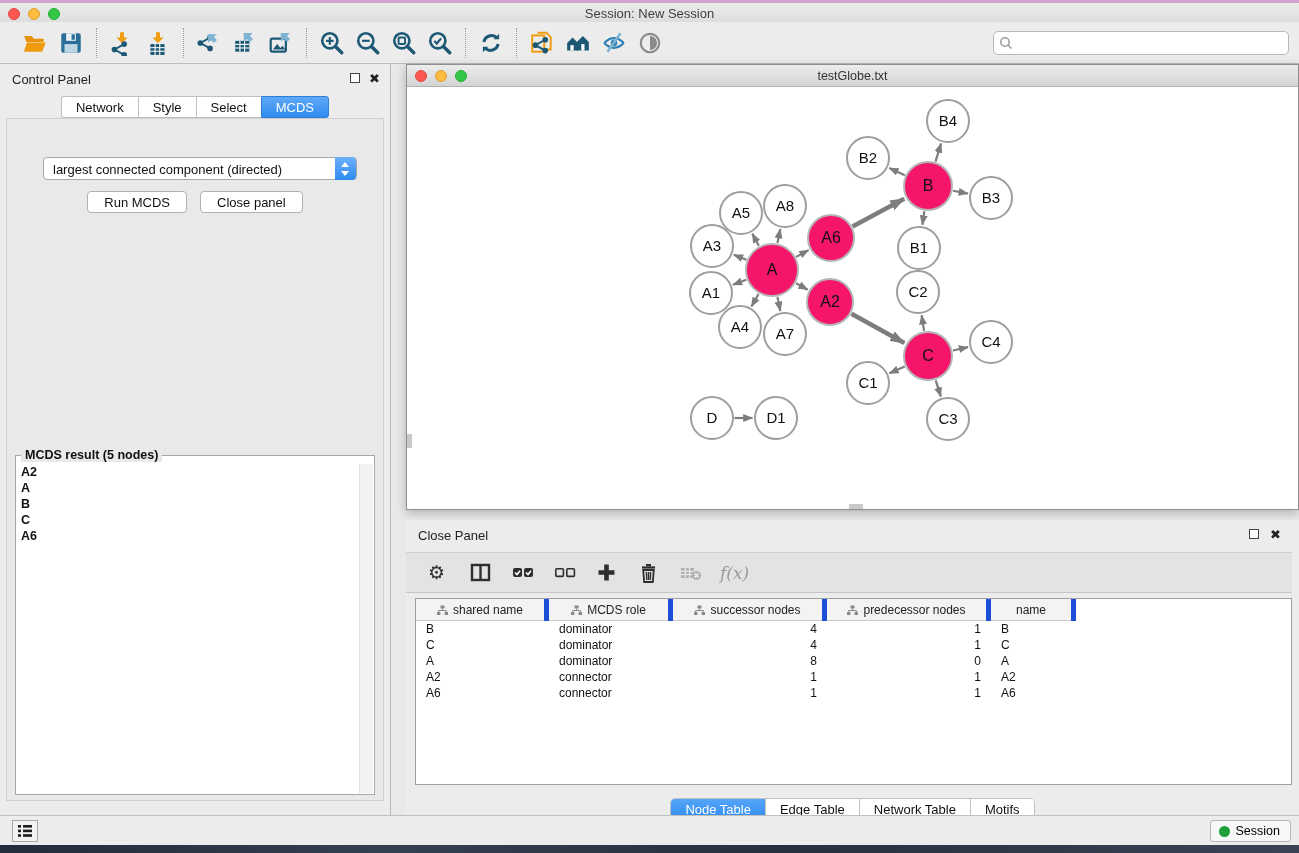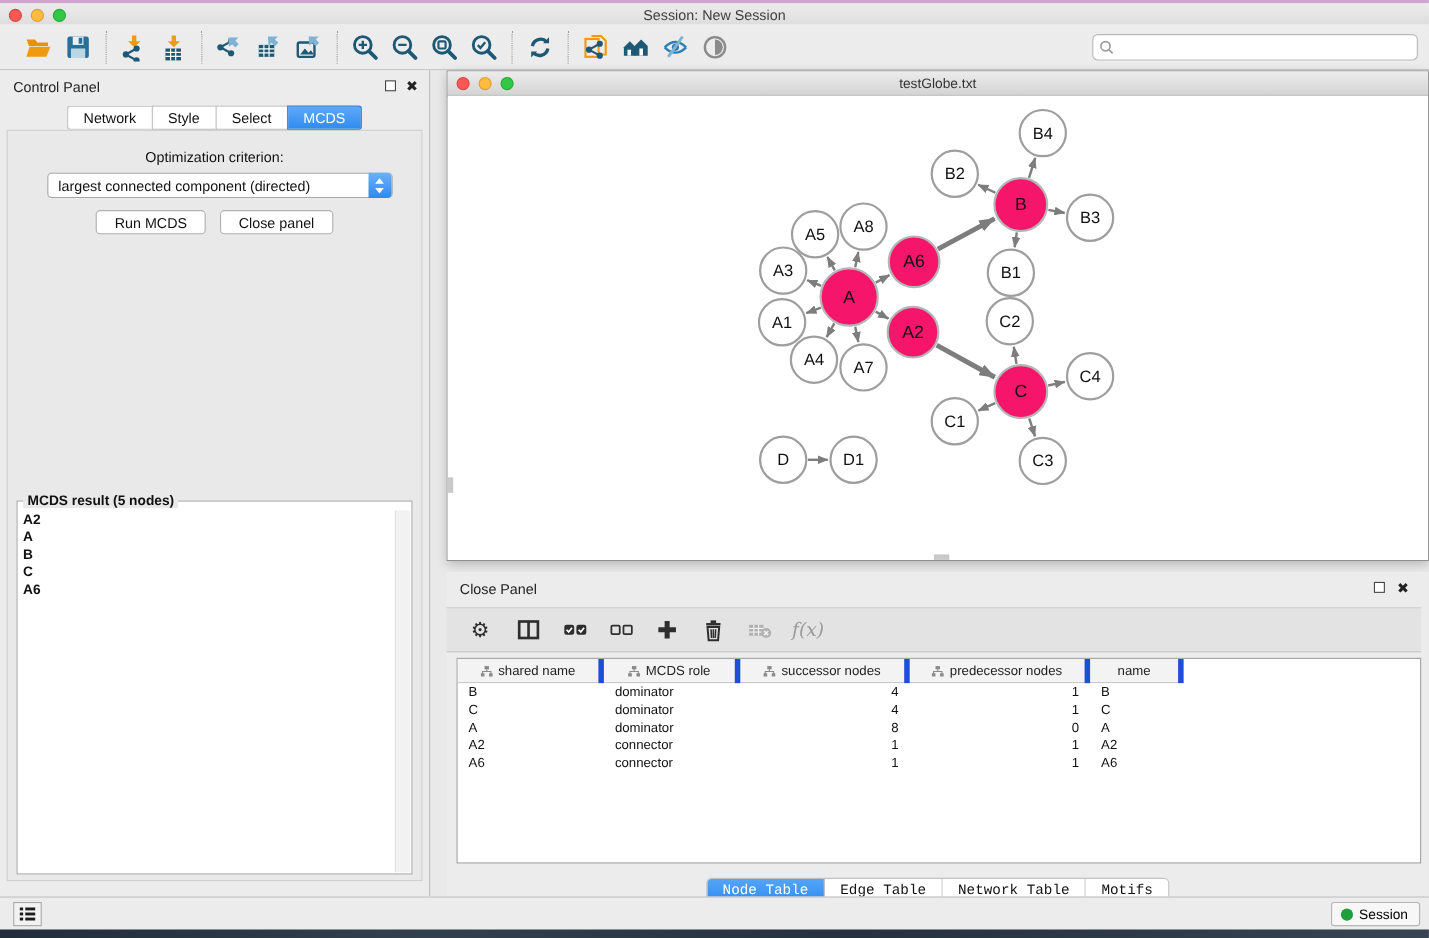--- a/index.html
+++ b/index.html
@@ -87,21 +87,21 @@
   .fx-label { font-family:"DejaVu Serif","Liberation Serif",serif; font-style:italic; font-size:17px; color:#9a9a9a; }
   .node-table { position:absolute; left:9px; top:78px; width:877px; height:187px; background:#fff; border:1px solid #9f9f9f; overflow:hidden; }
   .nt-header { position:absolute; left:0; top:0; height:22px; display:flex; background:#f3f3f3; border-bottom:1px solid #c9c9c9; }
   .nt-hcell { display:flex; align-items:center; justify-content:center; gap:5px; font-size:12px; color:#222;
     border-right:5px solid #1d4ed8; height:22px; }
   .nt-row { position:absolute; left:0; display:flex; height:16px; }
   .nt-cell { font-size:12px; color:#111; line-height:16px; padding:0 10px; white-space:nowrap; overflow:hidden; }
   .tp-tabs { position:absolute; left:0; right:0; top:278px; display:flex; justify-content:center; }
   .tp-tabs-inner { display:flex; border:1px solid #c2c2c2; border-radius:5px; overflow:hidden; background:#fff; }
   .tp-tab { height:21px; padding:0 14px; font-size:13px; color:#111; background:#fff; border:none;
-    border-right:1px solid #c2c2c2; cursor:pointer; font-family:Liberation Mono, monospace; line-height:21px; }
+    border-right:1px solid #c2c2c2; cursor:pointer; font-family:Liberation Sans, sans-serif; line-height:21px; }
   .tp-tab:last-child { border-right:none; }
   .tp-tab.active { background:linear-gradient(#55a5f8,#2f8cf0); color:#fff; }
 
   
   .statusbar { position:absolute; left:0; top:815px; width:1299px; height:30px; background:#ececec; border-top:1px solid #c0c0c0; }
   .status-list-btn { position:absolute; left:12px; top:4px; width:26px; height:22px; background:#f2f2f2;
     border:1px solid #a8a8a8; display:flex; align-items:center; justify-content:center; cursor:pointer; }
   .memory-btn { position:absolute; right:8px; top:4px; height:22px; padding:0 10px 0 8px; background:#f7f7f7;
     border:1px solid #b5b5b5; border-radius:3px; display:flex; align-items:center; gap:6px; font-size:12.5px; cursor:pointer; font-family:inherit; }
   .memory-dot { width:11px; height:11px; border-radius:50%; background:#1f9e3c; }
@@ -302,21 +302,20 @@
         <span class="panel-float cp-float"></span>
         <span class="panel-close cp-close">✖</span>
       </div>
       <div class="cp-tabs" id="cp-tabs">
           <button class="cp-tab">Network</button>
           <button class="cp-tab">Style</button>
           <button class="cp-tab">Select</button>
           <button class="cp-tab active">MCDS</button>
         </div>
       <div class="cp-content">
-        <div class="crit-label">Optimization criterion:</div>
         <div class="crit-select">
           <span class="val">largest connected component (directed)</span>
           <span class="crit-stepper">
               <span class="up"></span>
               <span class="down"></span>
             </span>
         </div>
         <div class="btn-row">
           <button class="mac-btn">Run MCDS</button>
           <button class="mac-btn">Close panel</button>

